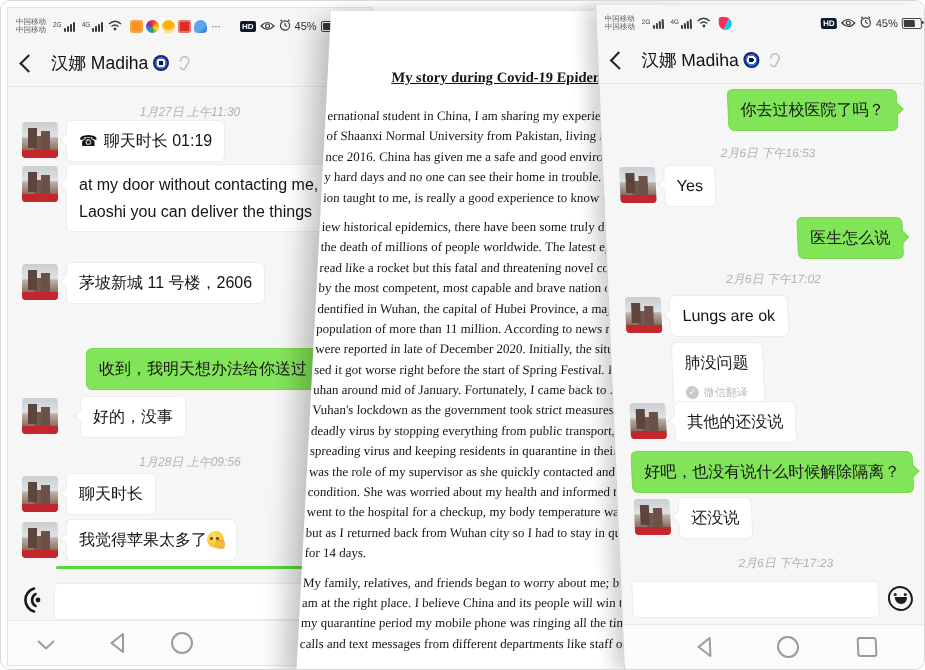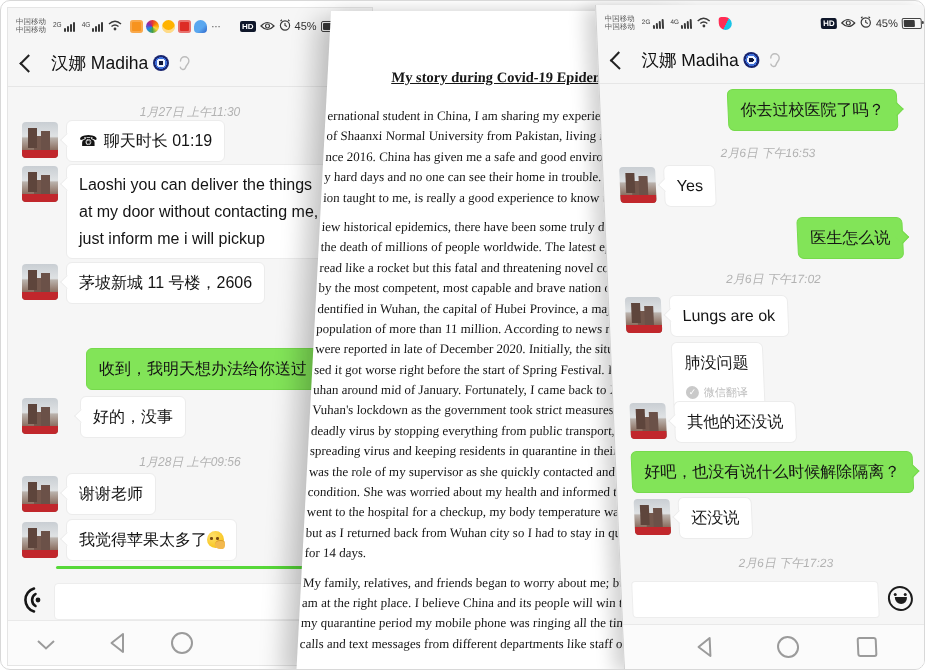--- a/index.html
+++ b/index.html
@@ -161,38 +161,37 @@
 
     <div class="chat-date" style="top:96px;">1月27日 上午11:30</div>
 
     <div class="avatar" style="left:14px;top:114px;"></div>
     <div class="bubble recv" style="left:58px;top:112px;">
       <span class="nowrap"><span class="phone-glyph">☎</span><span>聊天时长 01:19</span></span>
     </div>
 
     <div class="avatar" style="left:14px;top:158px;"></div>
     <div class="bubble recv" style="left:58px;top:156px;padding:6px 12px;">
+        <div class="msg-line">at my door without contacting me,</div>
         <div class="msg-line">Laoshi you can deliver the things</div>
-        <div class="msg-line">at my door without contacting me,</div>
-        <div class="msg-line">just inform me i will pickup</div>
       </div>
 
     <div class="avatar" style="left:14px;top:256px;"></div>
     <div class="bubble recv nowrap" style="left:58px;top:254px;">茅坡新城 11 号楼，2606</div>
 
 
     <div class="bubble sent nowrap" style="left:78px;top:340px;width:252px;overflow:hidden;">收到，我明天想办法给你送过</div>
 
     <div class="avatar" style="left:14px;top:390px;"></div>
     <div class="bubble recv nowrap" style="left:72px;top:388px;">好的，没事</div>
 
     <div class="chat-date" style="top:446px;">1月28日 上午09:56</div>
 
     <div class="avatar" style="left:14px;top:468px;"></div>
-    <div class="bubble recv nowrap" style="left:58px;top:465px;">谢谢老师</div>
+    <div class="bubble recv nowrap" style="left:58px;top:465px;">聊天时长</div>
 
     <div class="avatar" style="left:14px;top:514px;"></div>
     <div class="bubble recv nowrap" style="left:58px;top:511px;">
       <span>我觉得苹果太多了</span><span class="emoji-facepalm"></span>
     </div>
 
     <div class="green-line" style="left:48px;top:558px;width:314px;"></div>
 
     <span style="position:absolute;left:5px;top:574px;">
       <svg width="36" height="36" viewBox="0 0 36 36">

